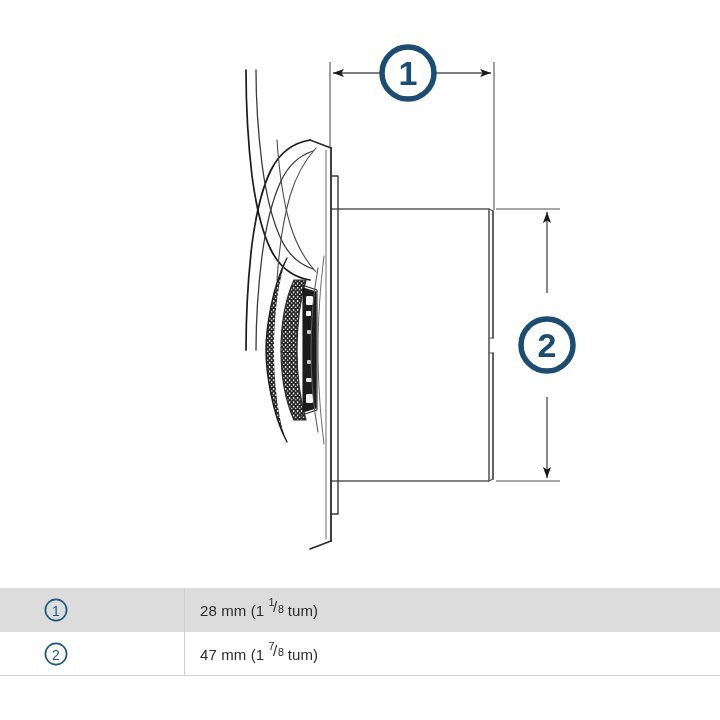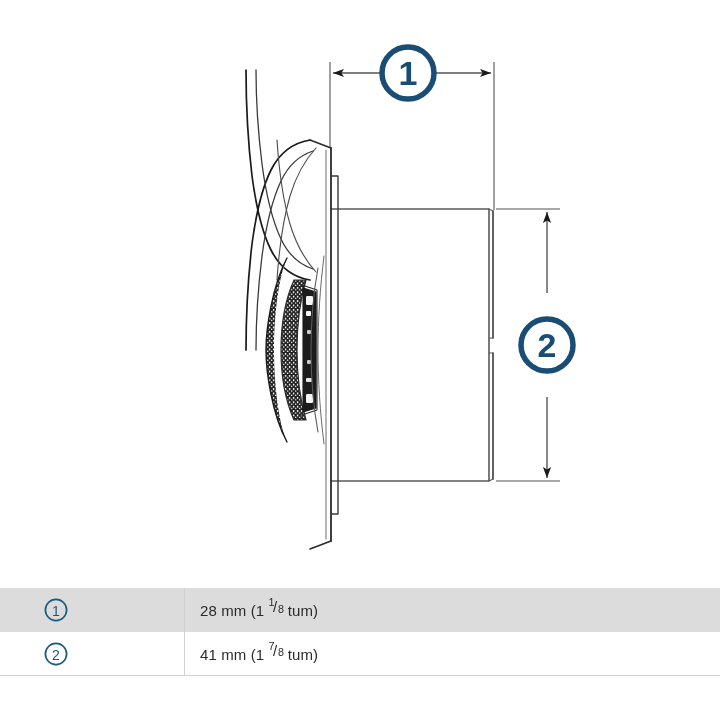--- a/index.html
+++ b/index.html
@@ -235,18 +235,18 @@
     </div>
 
     <div class="legend-row plain">
       <div class="legend-key">
         <svg class="badge-svg" width="26" height="26" viewBox="0 0 26 26">
           <circle cx="13" cy="13" r="10.6" fill="none" stroke="#1b5a80" stroke-width="1.7"></circle>
           <text x="13" y="13.6" text-anchor="middle" dominant-baseline="central" font-family="Liberation Sans, sans-serif" font-size="14" fill="#1b5a80">2</text>
         </svg>
       </div>
       <div class="legend-value">
-        <span>41 mm</span><span>&nbsp;</span><span>(1</span><span>&nbsp;</span><span class="frac"><span class="num">7</span><span class="sl">/</span><span class="den">8</span></span><span>&nbsp;</span><span>tum)</span>
+        <span>47 mm</span><span>&nbsp;</span><span>(1</span><span>&nbsp;</span><span class="frac"><span class="num">7</span><span class="sl">/</span><span class="den">8</span></span><span>&nbsp;</span><span>tum)</span>
       </div>
     </div>
 
   </div>
 </div>
 
 </body></html>

